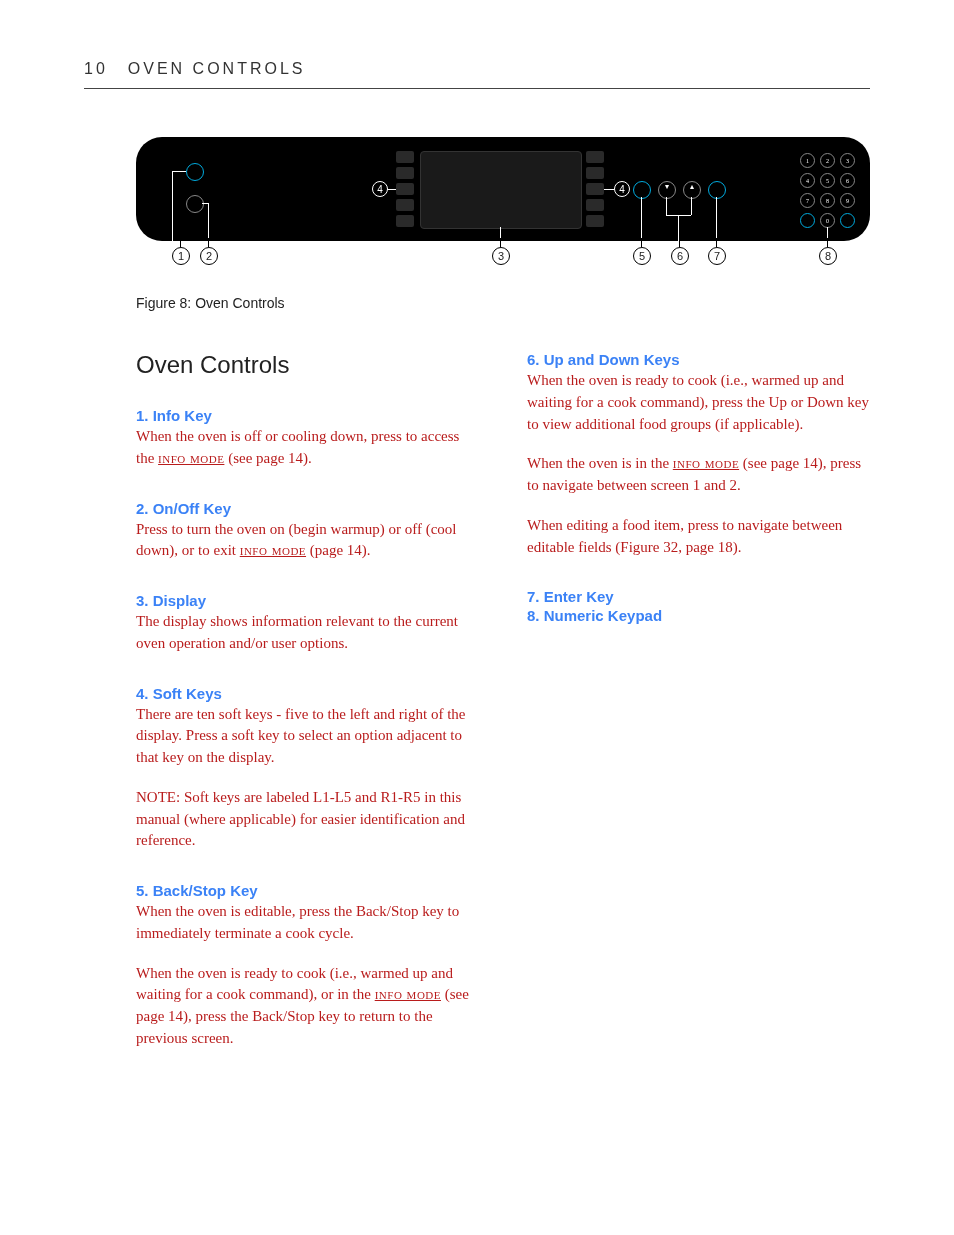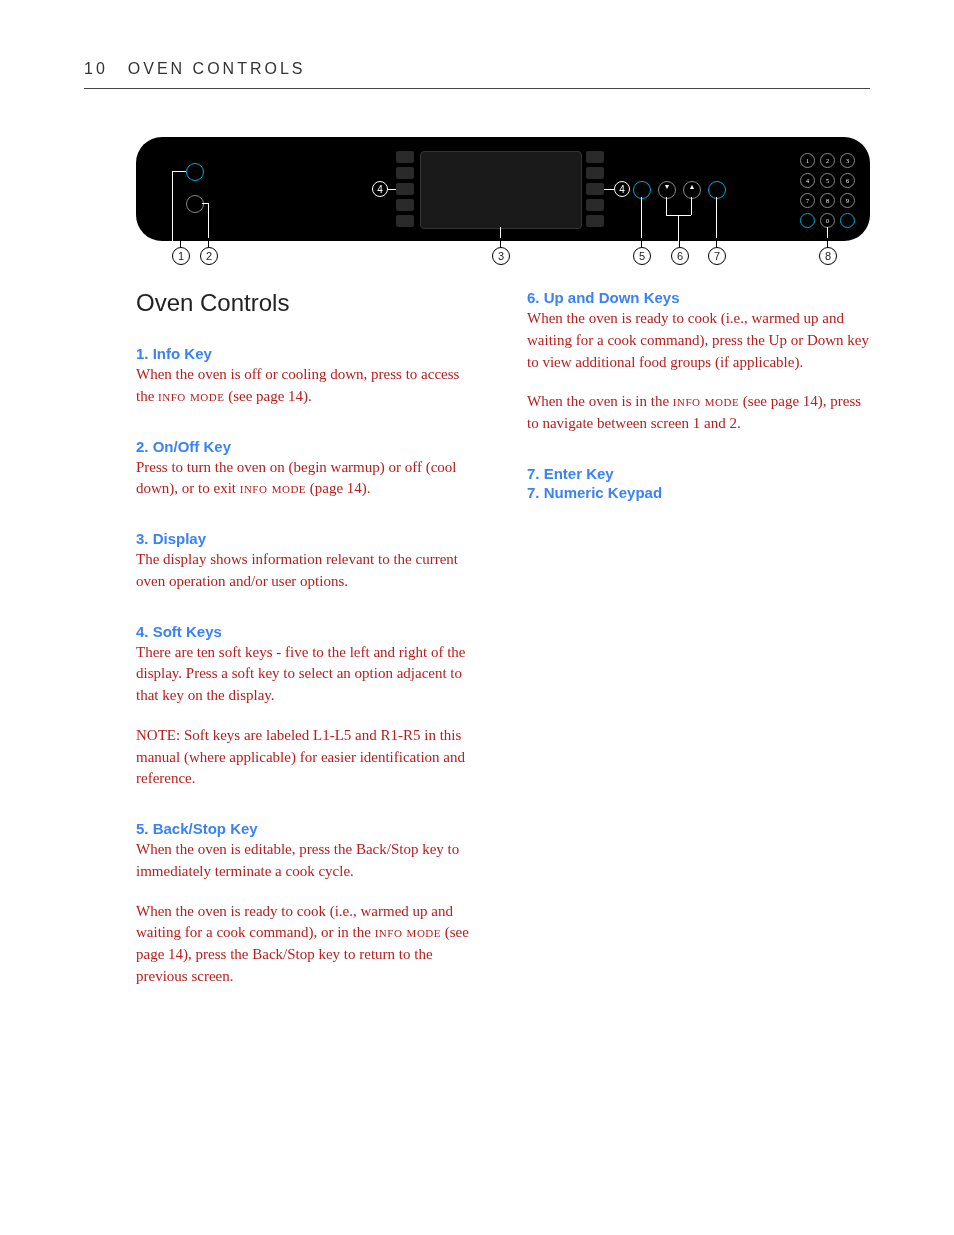--- a/index.html
+++ b/index.html
@@ -131,21 +131,21 @@
     color: #3b82f6;
   }
   .item-body {
     font-size: 15px;
     line-height: 1.45;
     color: #b91c1c;
     margin: 0 0 30px 0;
   }
   .item-body p { margin: 0 0 18px 0; }
   .item-body p:last-child { margin-bottom: 0; }
-  .sc { font-variant: small-caps; letter-spacing: 0.5px; }
+  .sc { font-variant: small-caps; letter-spacing: 0.5px; text-decoration: underline; }
 </style>
 </head>
 <body>
 
 <div class="page">
   <div class="header">
     <span class="page-num">10</span>
     <span>OVEN CONTROLS</span>
   </div>
 
@@ -216,20 +216,21 @@
       <span class="callout-line" style="left:505px"></span>
       <div class="callout-num" style="left:497px">5</div>
       <span class="callout-line" style="left:543px"></span>
       <div class="callout-num" style="left:535px">6</div>
       <span class="callout-line" style="left:580px"></span>
       <div class="callout-num" style="left:572px">7</div>
       <span class="callout-line" style="left:691px"></span>
       <div class="callout-num" style="left:683px">8</div>
     </div>
 
+    <div class="fig-caption">Figure 8: Oven Controls</div>
   </div>
 
   <div class="columns">
     <div class="col">
       <h2 class="section-title">Oven Controls</h2>
       <div id="left-items">
           <div class="item-head">1. Info Key</div>
           <div class="item-body">
             <p>When the oven is off or cooling down, press to access the <span class="sc">info mode</span> (see page 14).</p>
           </div>
@@ -252,19 +253,20 @@
             <p>When the oven is ready to cook (i.e., warmed up and waiting for a cook command), or in the <span class="sc">info mode</span> (see page 14), press the Back/Stop key to return to the previous screen.</p>
           </div>
         </div>
     </div>
     <div class="col">
       <div id="right-items">
           <div class="item-head">6. Up and Down Keys</div>
           <div class="item-body">
             <p>When the oven is ready to cook (i.e., warmed up and waiting for a cook command), press the Up or Down key to view additional food groups (if applicable).</p>
             <p>When the oven is in the <span class="sc">info mode</span> (see page 14), press to navigate between screen 1 and 2.</p>
+            <p>When editing a food item, press to navigate between editable fields (Figure 32, page 18).</p>
           </div>
           <div class="item-head">7. Enter Key</div>
-          <div class="item-head">7. Numeric Keypad</div>
+          <div class="item-head">8. Numeric Keypad</div>
         </div>
     </div>
   </div>
 </div>
 
 </body></html>

